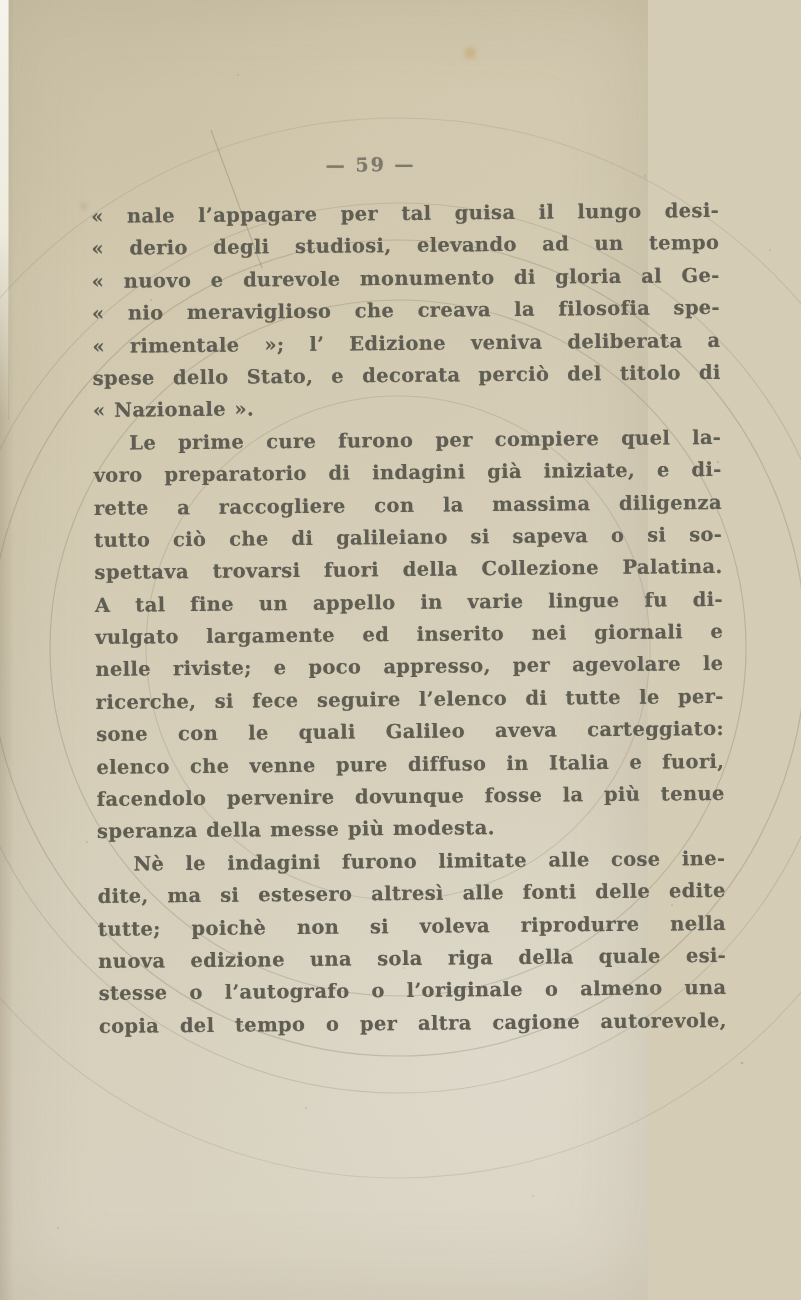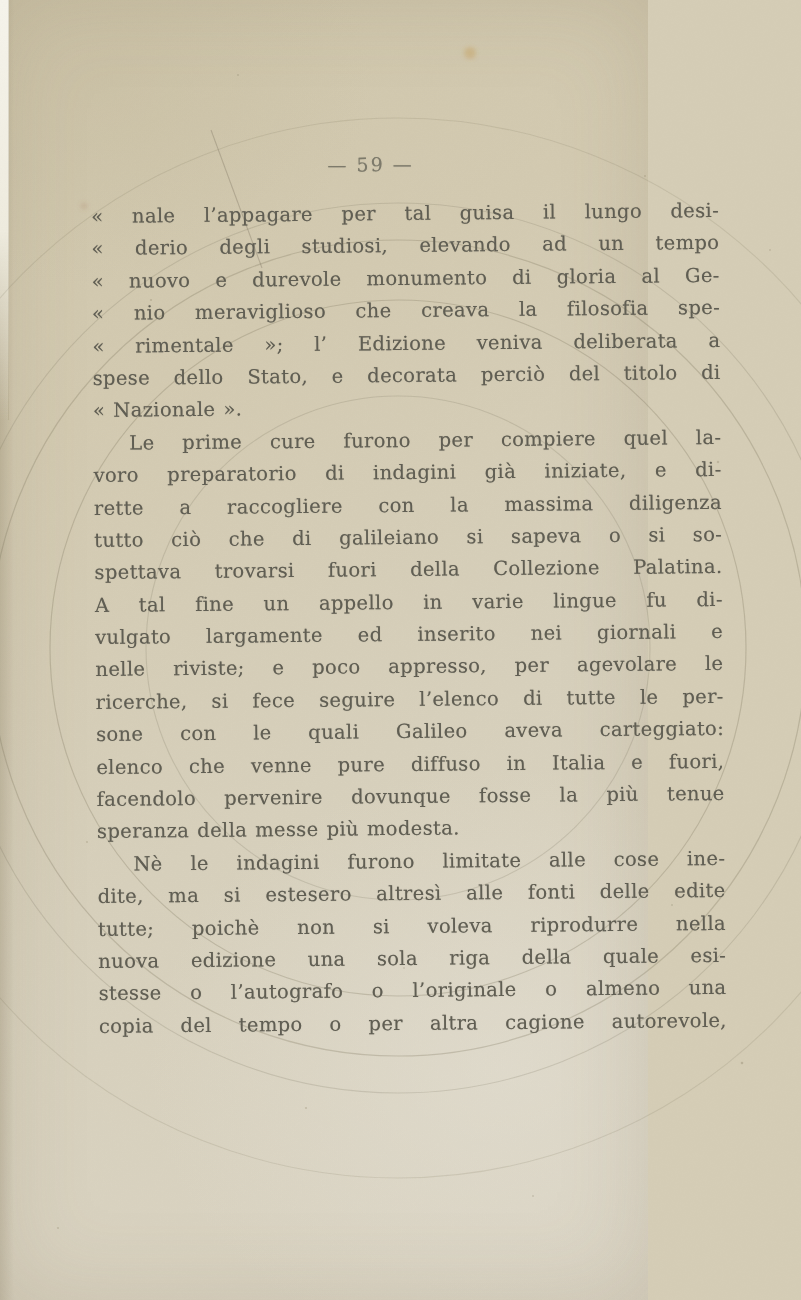--- a/index.html
+++ b/index.html
@@ -14,20 +14,21 @@
   .page {
     position: absolute;
     inset: 0;
     width: 648px;
     height: 1300px;
     background:
       radial-gradient(ellipse 600px 500px at 78% 82%, rgba(228,224,212,0.55) 0%, rgba(228,224,212,0) 60%),
       radial-gradient(ellipse 500px 380px at 15% 6%, rgba(198,188,160,0.5) 0%, rgba(198,188,160,0) 55%),
       linear-gradient(152deg, #cfc6ab 0%, #d3cab1 28%, #d7d0bc 58%, #dbd5c5 100%);
     box-shadow: inset 0 0 90px rgba(120,108,80,0.18);
+    font-weight: bold;
   }
   
   .left-edge-shade {
     position: absolute; left: 0; top: 0; width: 14px; height: 1300px;
     background: linear-gradient(to right, rgba(130,118,90,0.22), rgba(130,118,90,0) 100%);
   }
   .left-edge-lip {
     position: absolute; left: 0; top: 0; width: 8px; height: 420px;
     background: linear-gradient(to bottom, #f6f4ec 0%, #f0edе0 55%, rgba(240,237,224,0) 100%);
     background: linear-gradient(to bottom, #f6f4ec 0%, #efecdf 55%, rgba(239,236,223,0) 100%);

